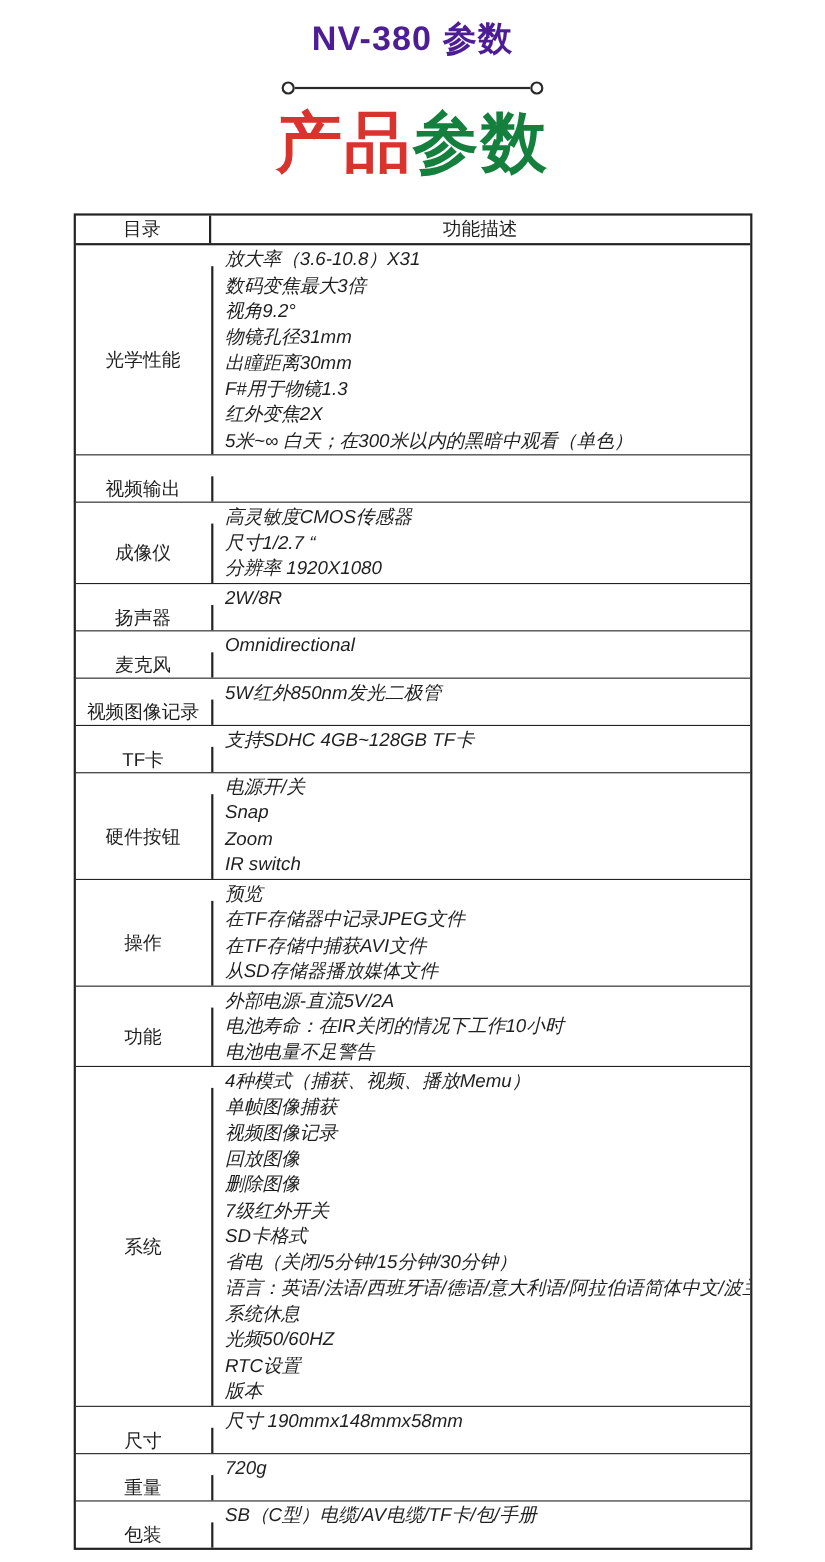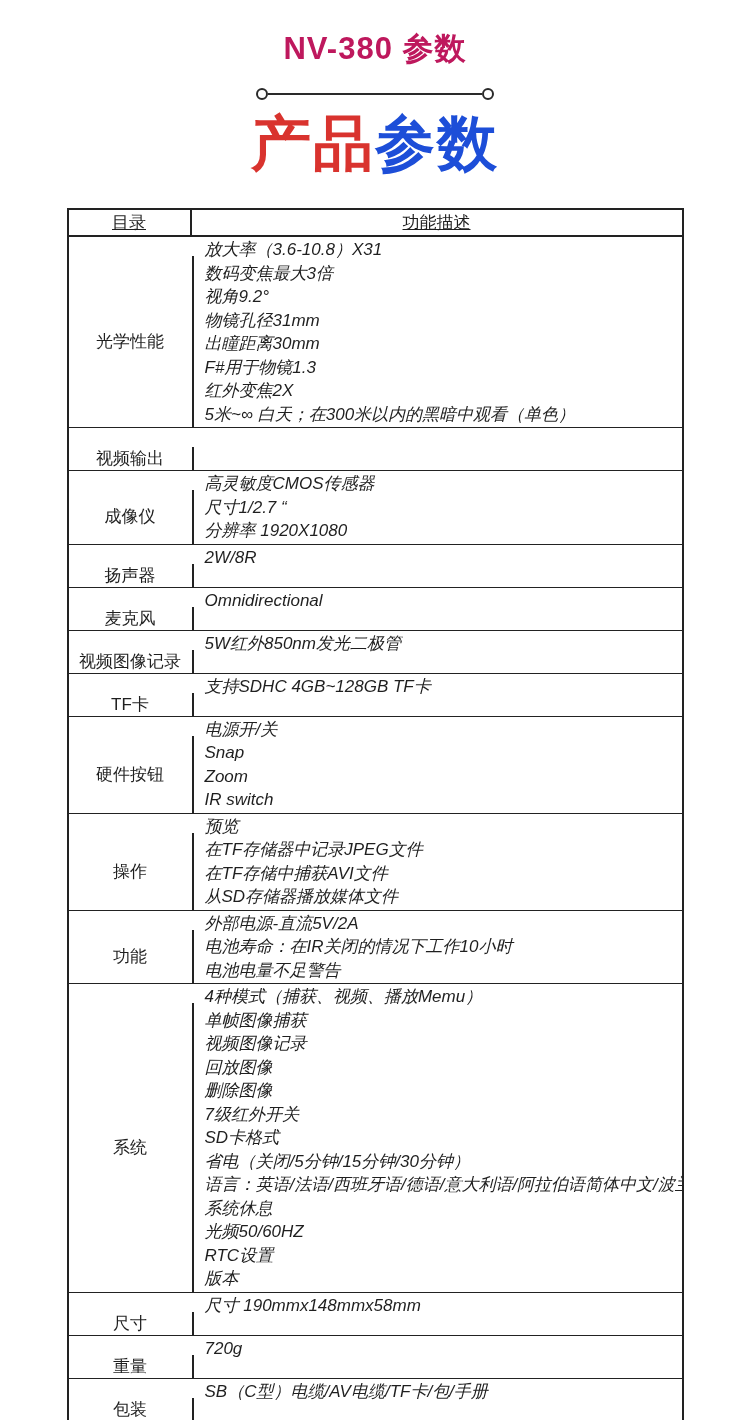--- a/index.html
+++ b/index.html
@@ -9,26 +9,26 @@
   }
   body {
     width: 750px;
     height: 1420px;
     font-family: "Liberation Sans", sans-serif;
     color: #1f1f1f;
     overflow: hidden;
   }
   .page-title {
     margin: 0;
-    padding-top: 30px;
+    padding-top: 16px;
     text-align: center;
     font-size: 31px;
     line-height: 38px;
     font-weight: 600;
-    color: #be185d;
+    color: #4c1d95;
     letter-spacing: 1px;
   }
   .decor-divider {
     width: 238px;
     margin: 20px auto 0 auto;
     display: flex;
     align-items: center;
   }
   .decor-divider .dot {
     width: 8px;
@@ -45,40 +45,39 @@
   }
   .brand-title {
     margin-top: 8px;
     text-align: center;
     font-size: 60px;
     line-height: 72px;
     font-weight: 900;
     letter-spacing: 2px;
   }
   .brand-title .red { color: #d9332e; }
-  .brand-title .blk { color: #1d4ed8; }
+  .brand-title .blk { color: #15803d; }
 
   .spec-table {
     width: 613px;
     margin: 28px auto 0 auto;
     border: 2px solid #222222;
     font-size: 17px;
     color: #1f1f1f;
     box-sizing: content-box;
     background: #ffffff;
   }
   .thead {
     display: flex;
     border-bottom: 2px solid #222222;
   }
   .th {
     line-height: 25px;
     text-align: center;
     font-weight: 500;
-    text-decoration: underline;
   }
   .col1 {
     width: 121px;
     flex: none;
     border-right: 2px solid #222222;
   }
   .col2 { flex: 1; }
   .tr {
     display: flex;
   }

